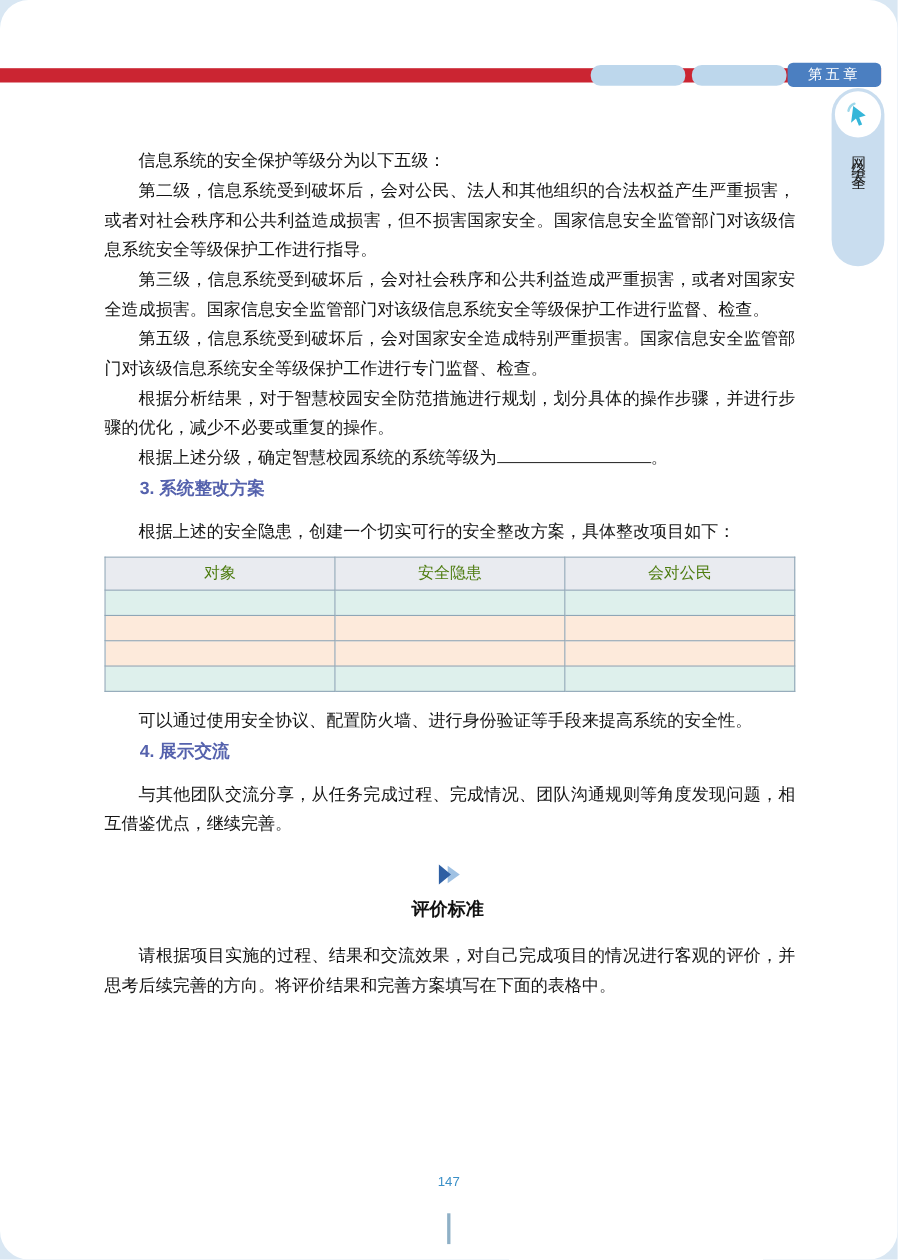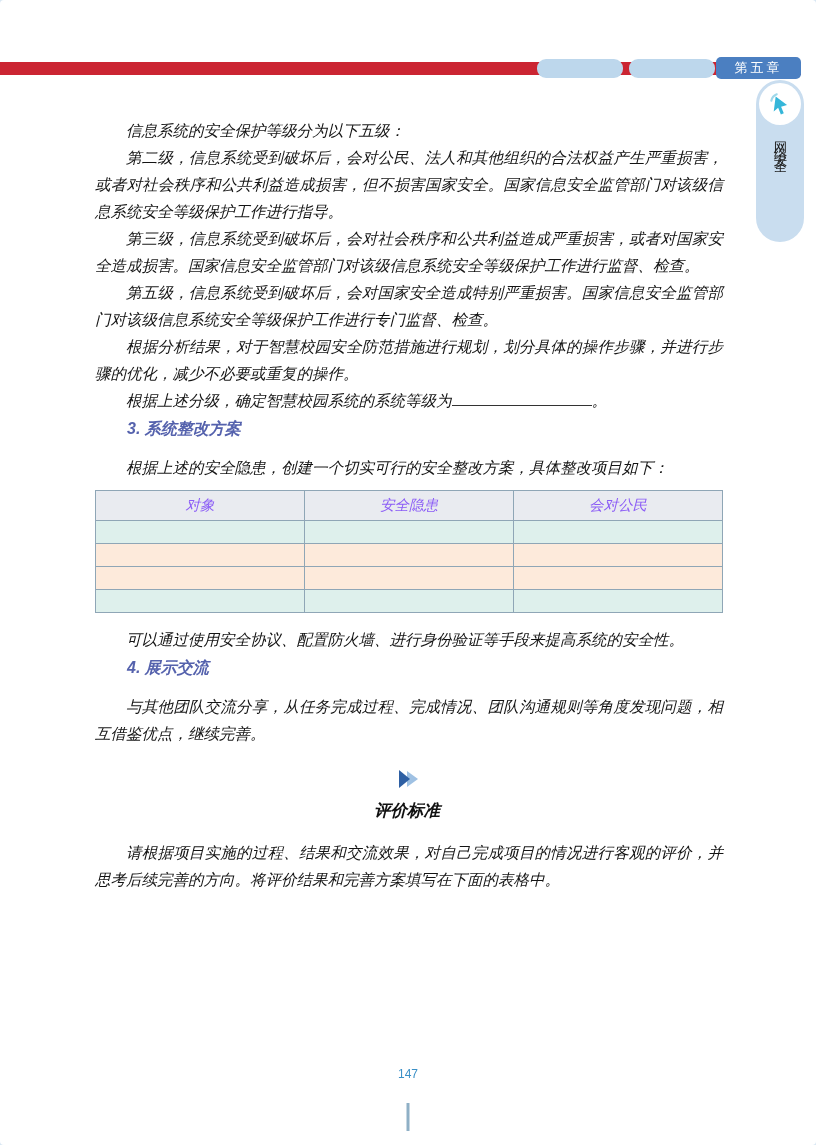--- a/index.html
+++ b/index.html
@@ -6,21 +6,21 @@
   html,body { margin:0; padding:0; }
   body {
     width:816px; height:1145px;
     background:#d9e7f3;
     font-family:"Liberation Serif","DejaVu Serif",serif;
   }
   .page {
     position:relative;
     width:816px; height:1145px;
     background:#ffffff;
-    border-radius:4px;
+    border-radius:26px;
     overflow:hidden;
   }
 
   
   .red-bar {
     position:absolute; top:62px; left:0;
     width:801px; height:13px;
     background:#cb2532;
   }
   .deco-tab {
@@ -65,27 +65,26 @@
     letter-spacing:6px;
     color:#1d1d1d;
     margin:2px auto 0;
     display:inline-block;
     font-family:"Liberation Sans","DejaVu Sans",sans-serif;
   }
 
   
   .content {
     position:absolute;
-    top:117px; left:95px;
+    top:133px; left:95px;
     width:628px;
     font-size:15.5px;
     line-height:27px;
     color:#141414;
     text-align:justify;
-    font-style:italic;
   }
   .content p { margin:0; text-indent:2em; }
 
   .blank-line {
     display:inline-block;
     width:140px;
     height:14px;
     border-bottom:1.5px solid #333;
     vertical-align:baseline;
   }
@@ -107,21 +106,21 @@
     table-layout:fixed;
   }
   table.fix-table th, table.fix-table td {
     border:1px solid #8fa6b6;
   }
   table.fix-table th {
     background:#e9ebf0;
     height:25px;
     font-size:14.5px;
     font-weight:normal;
-    color:#8b5cf6;
+    color:#4d7c0f;
     text-align:center;
   }
   table.fix-table td { height:23px; }
 
   
   .eval-header {
     display:flex;
     align-items:center;
     margin:22px 0 13px;
     flex-direction:column;

